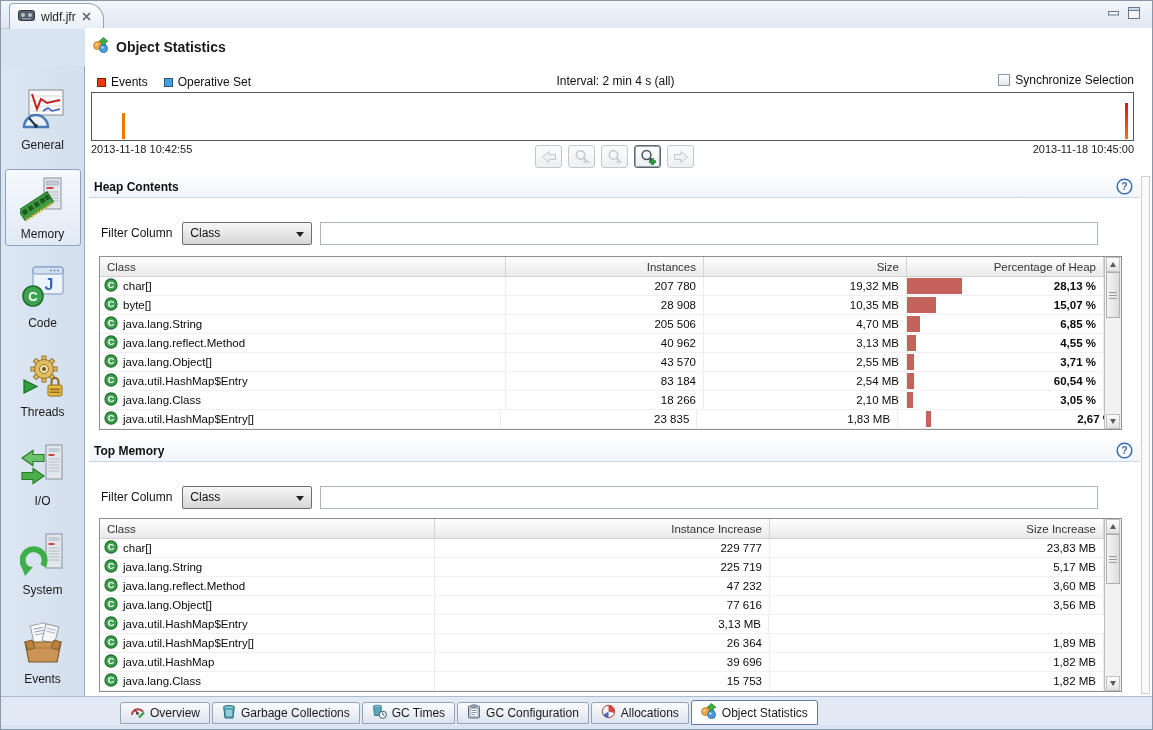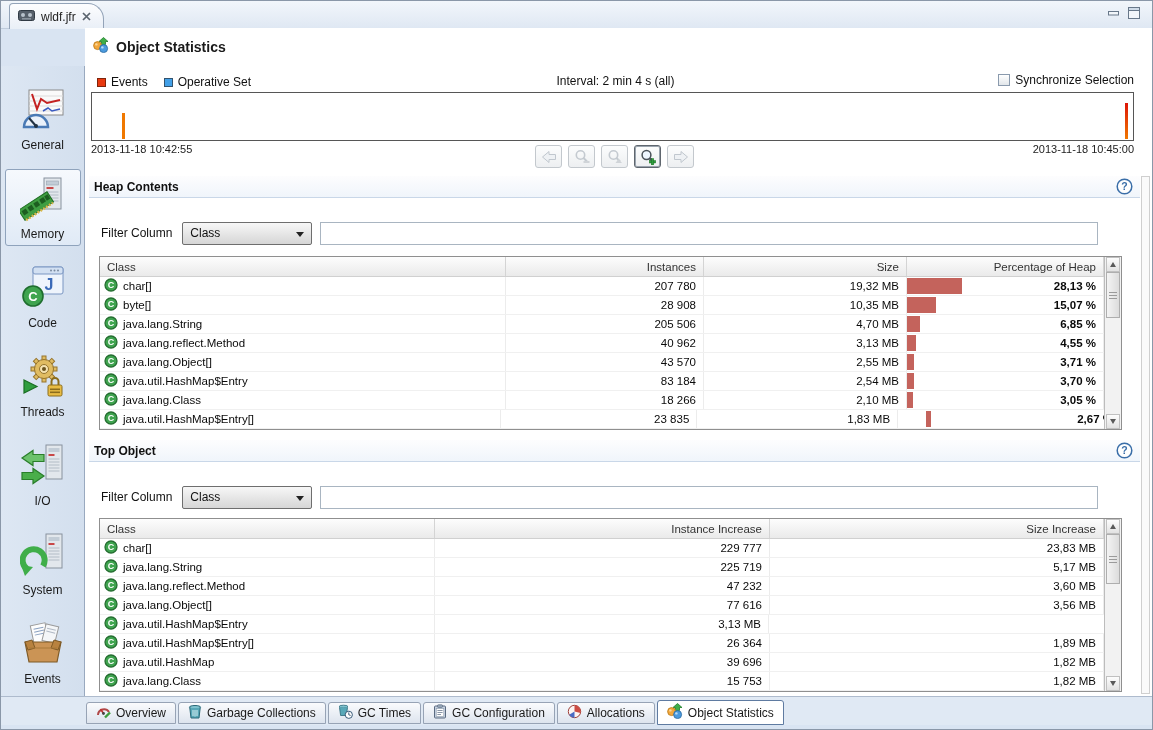--- a/index.html
+++ b/index.html
@@ -72,21 +72,21 @@
   .sb-btn{position:absolute;left:1px;width:14px;height:15px;background:linear-gradient(#fdfdfd,#e2e2e2);border:1px solid #c0c0c0;box-sizing:border-box;display:flex;align-items:center;justify-content:center;}
   .sb-up{top:0;} .sb-down{bottom:0;}
   .tri-up{width:0;height:0;border-left:3.5px solid transparent;border-right:3.5px solid transparent;border-bottom:5px solid #5a5a5a;}
   .tri-down{width:0;height:0;border-left:3.5px solid transparent;border-right:3.5px solid transparent;border-top:5px solid #5a5a5a;}
   .sb-thumb{position:absolute;left:1px;width:14px;background:linear-gradient(90deg,#f4f4f4,#dcdcdc);border:1px solid #aeaeae;box-sizing:border-box;display:flex;align-items:center;justify-content:center;}
   .sb-grip{width:8px;height:7px;background:repeating-linear-gradient(#9a9a9a 0 1px,transparent 1px 3px);}
 
   .right-track{position:absolute;right:2px;top:148px;bottom:2px;width:9px;background:#fafafa;border:1px solid #cfcfcf;box-sizing:border-box;}
 
   
-  .bottom-tabbar{position:absolute;left:0;right:0;bottom:4px;height:29px;background:#e0e9f4;border-top:1px solid #aebbcd;padding-left:85px;display:flex;align-items:flex-end;box-sizing:border-box;}
+  .bottom-tabbar{position:absolute;left:0;right:0;bottom:4px;height:29px;background:#e0e9f4;border-top:1px solid #aebbcd;padding-left:119px;display:flex;align-items:flex-end;box-sizing:border-box;}
   .page-tab{height:22px;display:flex;align-items:center;gap:5px;padding:0 9px;font-size:12px;color:#1a1a1a;background:linear-gradient(#fafbfd,#dde4ee);border:1px solid #97a3b5;border-radius:3px 3px 0 0;margin-right:2px;box-sizing:border-box;margin-bottom:1px;white-space:nowrap;}
   .page-tab.selected{background:#fff;border-color:#5f7ba1;height:25px;margin-bottom:0;}
 </style>
 </head>
 <body>
 
 <div class="window">
 
   <div class="tabbar">
     <div class="editor-tab">
@@ -431,21 +431,21 @@
               <span>java.util.HashMap$Entry</span>
             </div>
             <div class="td num" style="width: 198px;">
               <span>83 184</span>
             </div>
             <div class="td num" style="width: 203px;">
               <span>2,54 MB</span>
             </div>
             <div class="td pct num" style="width: 197px;">
               <div class="pct-bar" style="width: 7px; background: rgb(196, 99, 92);"></div>
-              <span class="pct-label">3,70 %</span>
+              <span class="pct-label">60,54 %</span>
             </div>
           </div>
           <div class="trow">
             <div class="td cls" style="width: 406px;">
               <span><svg width="14" height="14" viewBox="0 0 14 14">
                   <circle cx="7" cy="7" r="6" fill="#3fa44f" stroke="#256e31" stroke-width="1.3"></circle>
                   <text x="7" y="10.4" font-size="9" font-weight="bold" fill="#fff" text-anchor="middle">C</text>
                 </svg></span>
               <span>java.lang.Class</span>
             </div>
@@ -486,21 +486,21 @@
             <div class="sb-thumb" style="top: 15px; height: 46px;">
               <div class="sb-grip"></div>
             </div>
             <div class="sb-btn sb-down">
               <div class="tri-down"></div>
             </div>
           </div>
         </div>
 
       <div class="section-header s2">
-        <span class="section-title">Top Object</span>
+        <span class="section-title">Top Memory</span>
         <span class="help">
             <svg width="17" height="17" viewBox="0 0 17 17">
               <circle cx="8.5" cy="8.5" r="7.3" fill="#fefefe" stroke="#3a6ea8" stroke-width="1.5"></circle>
               <text x="8.5" y="12.3" font-size="10.5" font-weight="bold" fill="#3a6ea8" text-anchor="middle">?</text>
             </svg>
           </span>
       </div>
 
       <div class="filter-row f2">
         <span class="filter-label">Filter Column</span>

